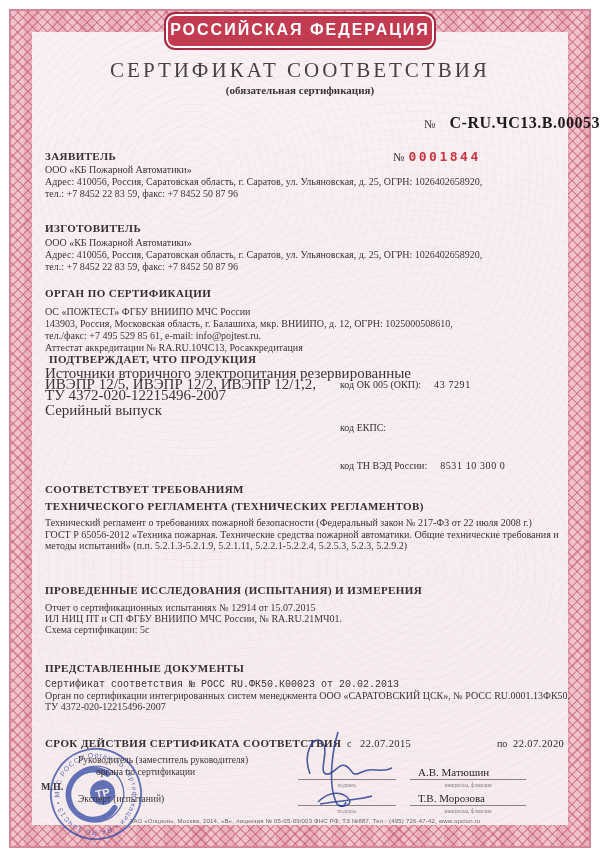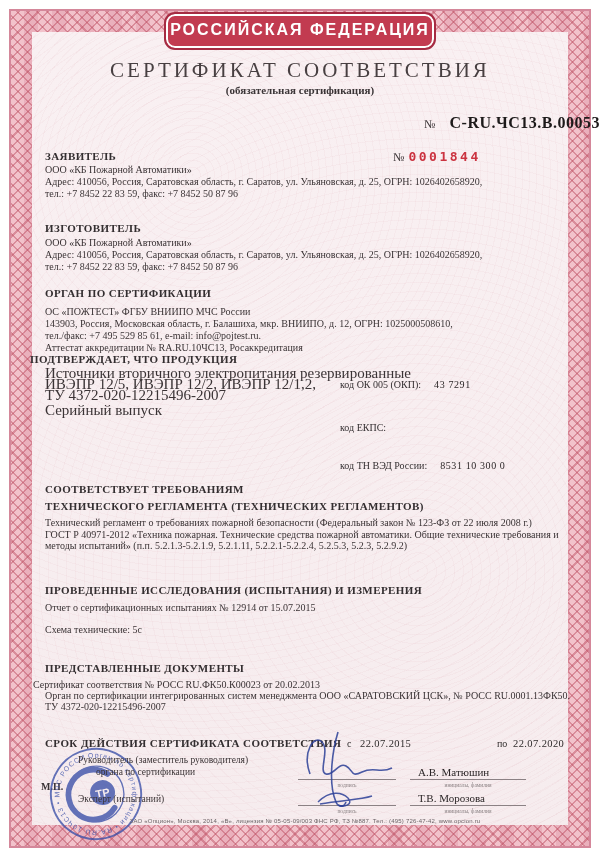--- a/index.html
+++ b/index.html
@@ -76,51 +76,52 @@
   <div class="abs t" style="left:45px;top:237px;">ООО «КБ Пожарной Автоматики»</div>
   <div class="abs t" style="left:45px;top:249px;">Адрес: 410056, Россия, Саратовская область, г. Саратов, ул. Ульяновская, д. 25, ОГРН: 1026402658920,</div>
   <div class="abs t" style="left:45px;top:261px;">тел.: +7 8452 22 83 59, факс: +7 8452 50 87 96</div>
 
   <div class="abs h" style="left:45px;top:287px;">ОРГАН ПО СЕРТИФИКАЦИИ</div>
   <div class="abs t" style="left:45px;top:306px;">ОС «ПОЖТЕСТ» ФГБУ ВНИИПО МЧС России</div>
   <div class="abs t" style="left:45px;top:318px;">143903, Россия, Московская область, г. Балашиха, мкр. ВНИИПО, д. 12, ОГРН: 1025000508610,</div>
   <div class="abs t" style="left:45px;top:330px;">тел./факс: +7 495 529 85 61, e-mail: info@pojtest.ru.</div>
   <div class="abs t" style="left:45px;top:342px;">Аттестат аккредитации № RA.RU.10ЧС13, Росаккредитация</div>
 
-  <div class="abs h" style="left:30px;top:353px;">ПОДТВЕРЖДАЕТ, ЧТО ПРОДУКЦИЯ</div>
+  <div class="abs h" style="left:49px;top:353px;">ПОДТВЕРЖДАЕТ, ЧТО ПРОДУКЦИЯ</div>
   <div class="abs t-sm" style="left:45px;top:368px;">Источники вторичного электропитания резервированные</div>
   <div class="abs t-sm" style="left:45px;top:379px;">ИВЭПР 12/5, ИВЭПР 12/2, ИВЭПР 12/1,2,</div>
   <div class="abs t-sm" style="left:45px;top:390px;">ТУ 4372-020-12215496-2007</div>
   <div class="abs t-sm" style="left:45px;top:405px;">Серийный выпуск</div>
 
   <div class="abs" style="left:340px;top:374px;">
     <span class="code-label">код ОК 005 (ОКП):</span>
     <span class="code-value">43 7291</span>
   </div>
   <div class="abs" style="left:340px;top:417px;">
     <span class="code-label">код ЕКПС:</span>
     <span class="code-value"></span>
   </div>
   <div class="abs" style="left:340px;top:455px;">
     <span class="code-label">код ТН ВЭД России:</span>
     <span class="code-value">8531 10 300 0</span>
   </div>
 
   <div class="abs h" style="left:45px;top:483px;">СООТВЕТСТВУЕТ ТРЕБОВАНИЯМ</div>
   <div class="abs h" style="left:45px;top:500px;">ТЕХНИЧЕСКОГО РЕГЛАМЕНТА (ТЕХНИЧЕСКИХ РЕГЛАМЕНТОВ)</div>
-  <div class="abs t" style="left:45px;top:517px;">Технический регламент о требованиях пожарной безопасности (Федеральный закон № 123-ФЗ от 22 июля 2008 г.)</div>
-  <div class="abs t" style="left:45px;top:529px;">ГОСТ Р 40971-2012 «Техника пожарная. Технические средства пожарной автоматики. Общие технические требования и</div>
+  <div class="abs t" style="left:45px;top:517px;">Технический регламент о требованиях пожарной безопасности (Федеральный закон № 217-ФЗ от 22 июля 2008 г.)</div>
+  <div class="abs t" style="left:45px;top:529px;">ГОСТ Р 65056-2012 «Техника пожарная. Технические средства пожарной автоматики. Общие технические требования и</div>
   <div class="abs t" style="left:45px;top:540px;">методы испытаний» (п.п. 5.2.1.3-5.2.1.9, 5.2.1.11, 5.2.2.1-5.2.2.4, 5.2.5.3, 5.2.3, 5.2.9.2)</div>
 
   <div class="abs h" style="left:45px;top:584px;">ПРОВЕДЕННЫЕ ИССЛЕДОВАНИЯ (ИСПЫТАНИЯ) И ИЗМЕРЕНИЯ</div>
   <div class="abs t" style="left:45px;top:602px;">Отчет о сертификационных испытаниях № 12914 от 15.07.2015</div>
-  <div class="abs t" style="left:45px;top:624px;">Схема технические: 5с</div>
+  <div class="abs t" style="left:45px;top:613px;">ИЛ НИЦ ПТ и СП ФГБУ ВНИИПО МЧС России, № RA.RU.21МЧ01.</div>
+  <div class="abs t" style="left:45px;top:624px;">Схема сертификации: 5с</div>
 
   <div class="abs h" style="left:45px;top:662px;">ПРЕДСТАВЛЕННЫЕ ДОКУМЕНТЫ</div>
-  <div class="abs t" style="left:33px;top:679px;">Сертификат соответствия № РОСС RU.ФК50.К00023 от 20.02.2013</div>
+  <div class="abs t" style="left:45px;top:679px;font-family:Liberation Mono, monospace;">Сертификат соответствия № РОСС RU.ФК50.К00023 от 20.02.2013</div>
   <div class="abs t" style="left:45px;top:690px;">Орган по сертификации интегрированных систем менеджмента ООО «САРАТОВСКИЙ ЦСК», № РОСС RU.0001.13ФК50.</div>
   <div class="abs t" style="left:45px;top:701px;">ТУ 4372-020-12215496-2007</div>
 
   <div class="abs h" style="left:45px;top:737px;">СРОК ДЕЙСТВИЯ СЕРТИФИКАТА СООТВЕТСТВИЯ</div>
   <div class="abs val-label" style="left:347px;top:738px;">с</div>
   <div class="abs val-date" style="left:360px;top:738px;">22.07.2015</div>
   <div class="abs val-label" style="left:497px;top:738px;">по</div>
   <div class="abs val-date" style="left:513px;top:738px;">22.07.2020</div>
 
   <div class="abs mp" style="left:41px;top:781px;">М.П.</div>

